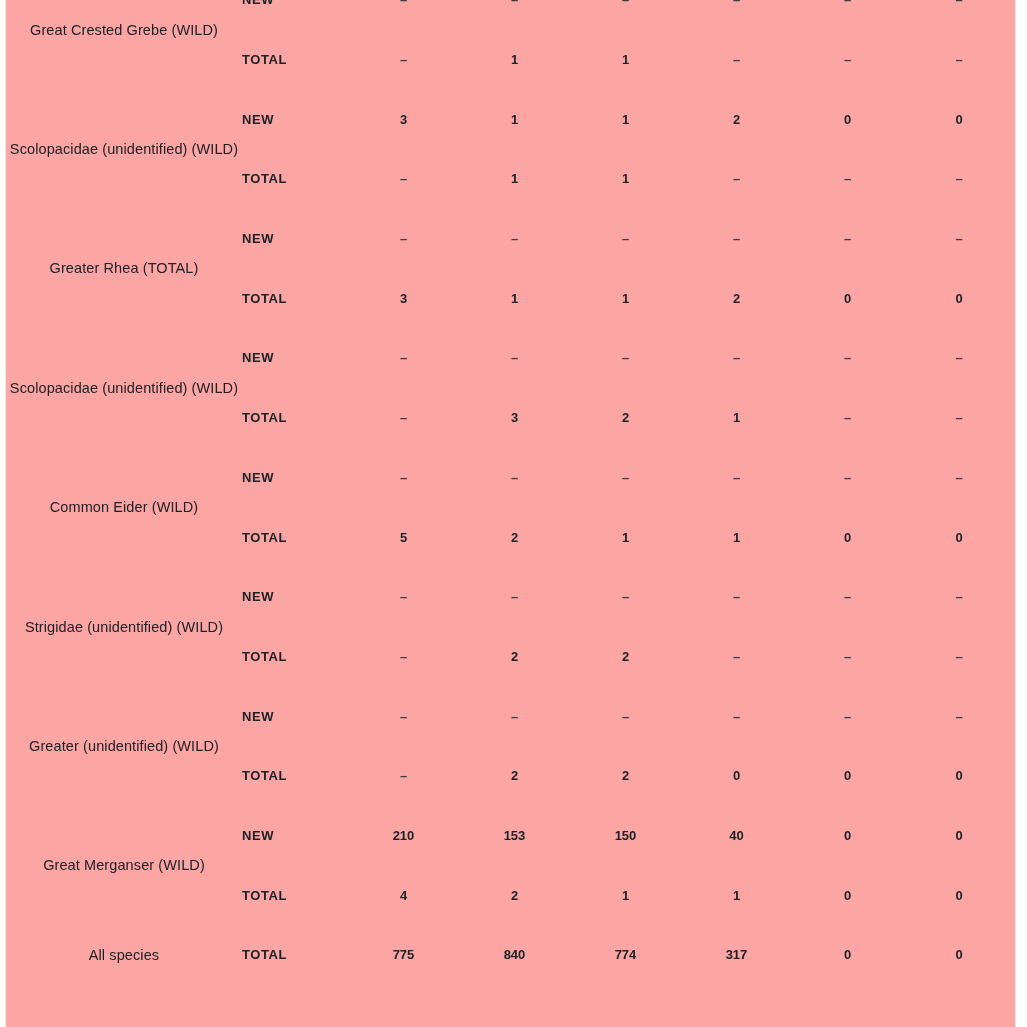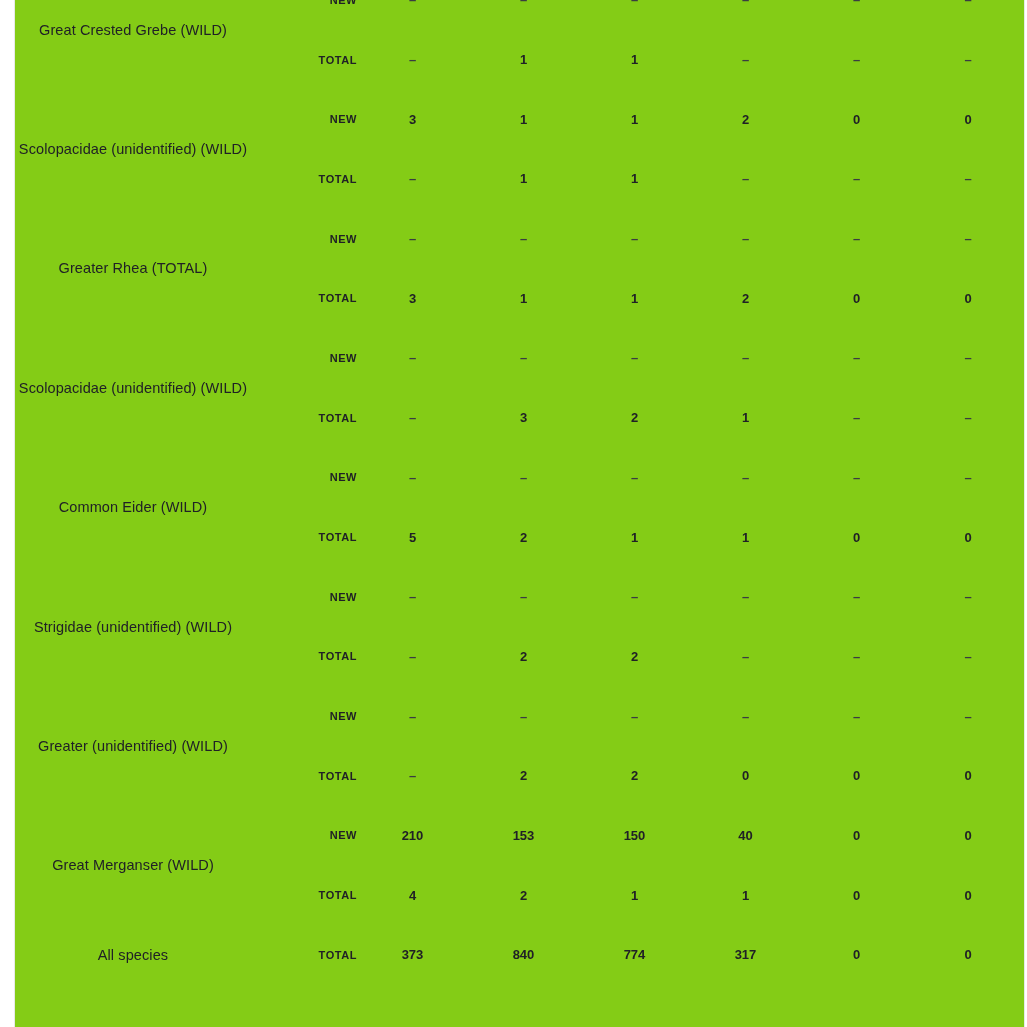--- a/index.html
+++ b/index.html
@@ -16,25 +16,25 @@
     position: relative;
     width: 1027px;
     height: 1027px;
     overflow: hidden;
     background: #ffffff;
   }
 
   
   #table-panel {
     position: absolute;
-    left: 14px;
+    left: 5px;
     top: 0;
     width: 1011px;
     height: 1027px;
-    background: #84cc16;
+    background: #fca5a5;
     border-left: 1px solid #e8e8e8;
     border-right: 1px solid #e8e8e8;
     box-sizing: border-box;
     overflow: hidden;
   }
 
   table.species-table {
     border-collapse: collapse;
     width: 1009px;
     table-layout: fixed;
@@ -59,22 +59,22 @@
   td.species-name {
     text-align: center;
     font-size: 14.5px;
     letter-spacing: 0.1px;
     color: #20222a;
     padding-right: 2px;
   }
 
   
   td.metric-label {
-    text-align: right;
-    font-size: 11px;
+    text-align: left;
+    font-size: 13px;
     font-weight: 700;
     letter-spacing: 0.55px;
     color: #2b2d34;
   }
 
   
   td.value {
     text-align: center;
     font-size: 13px;
     font-weight: 600;
@@ -252,21 +252,21 @@
             <td class="value">4</td>
             <td class="value">2</td>
             <td class="value">1</td>
             <td class="value">1</td>
             <td class="value">0</td>
             <td class="value">0</td>
           </tr>
           <tr class="data-row">
             <td class="species-name" rowspan="1">All species</td>
             <td class="metric-label">TOTAL</td>
-            <td class="value">373</td>
+            <td class="value">775</td>
             <td class="value">840</td>
             <td class="value">774</td>
             <td class="value">317</td>
             <td class="value">0</td>
             <td class="value">0</td>
           </tr>
         </tbody>
     </table>
   </div>
 </div>

